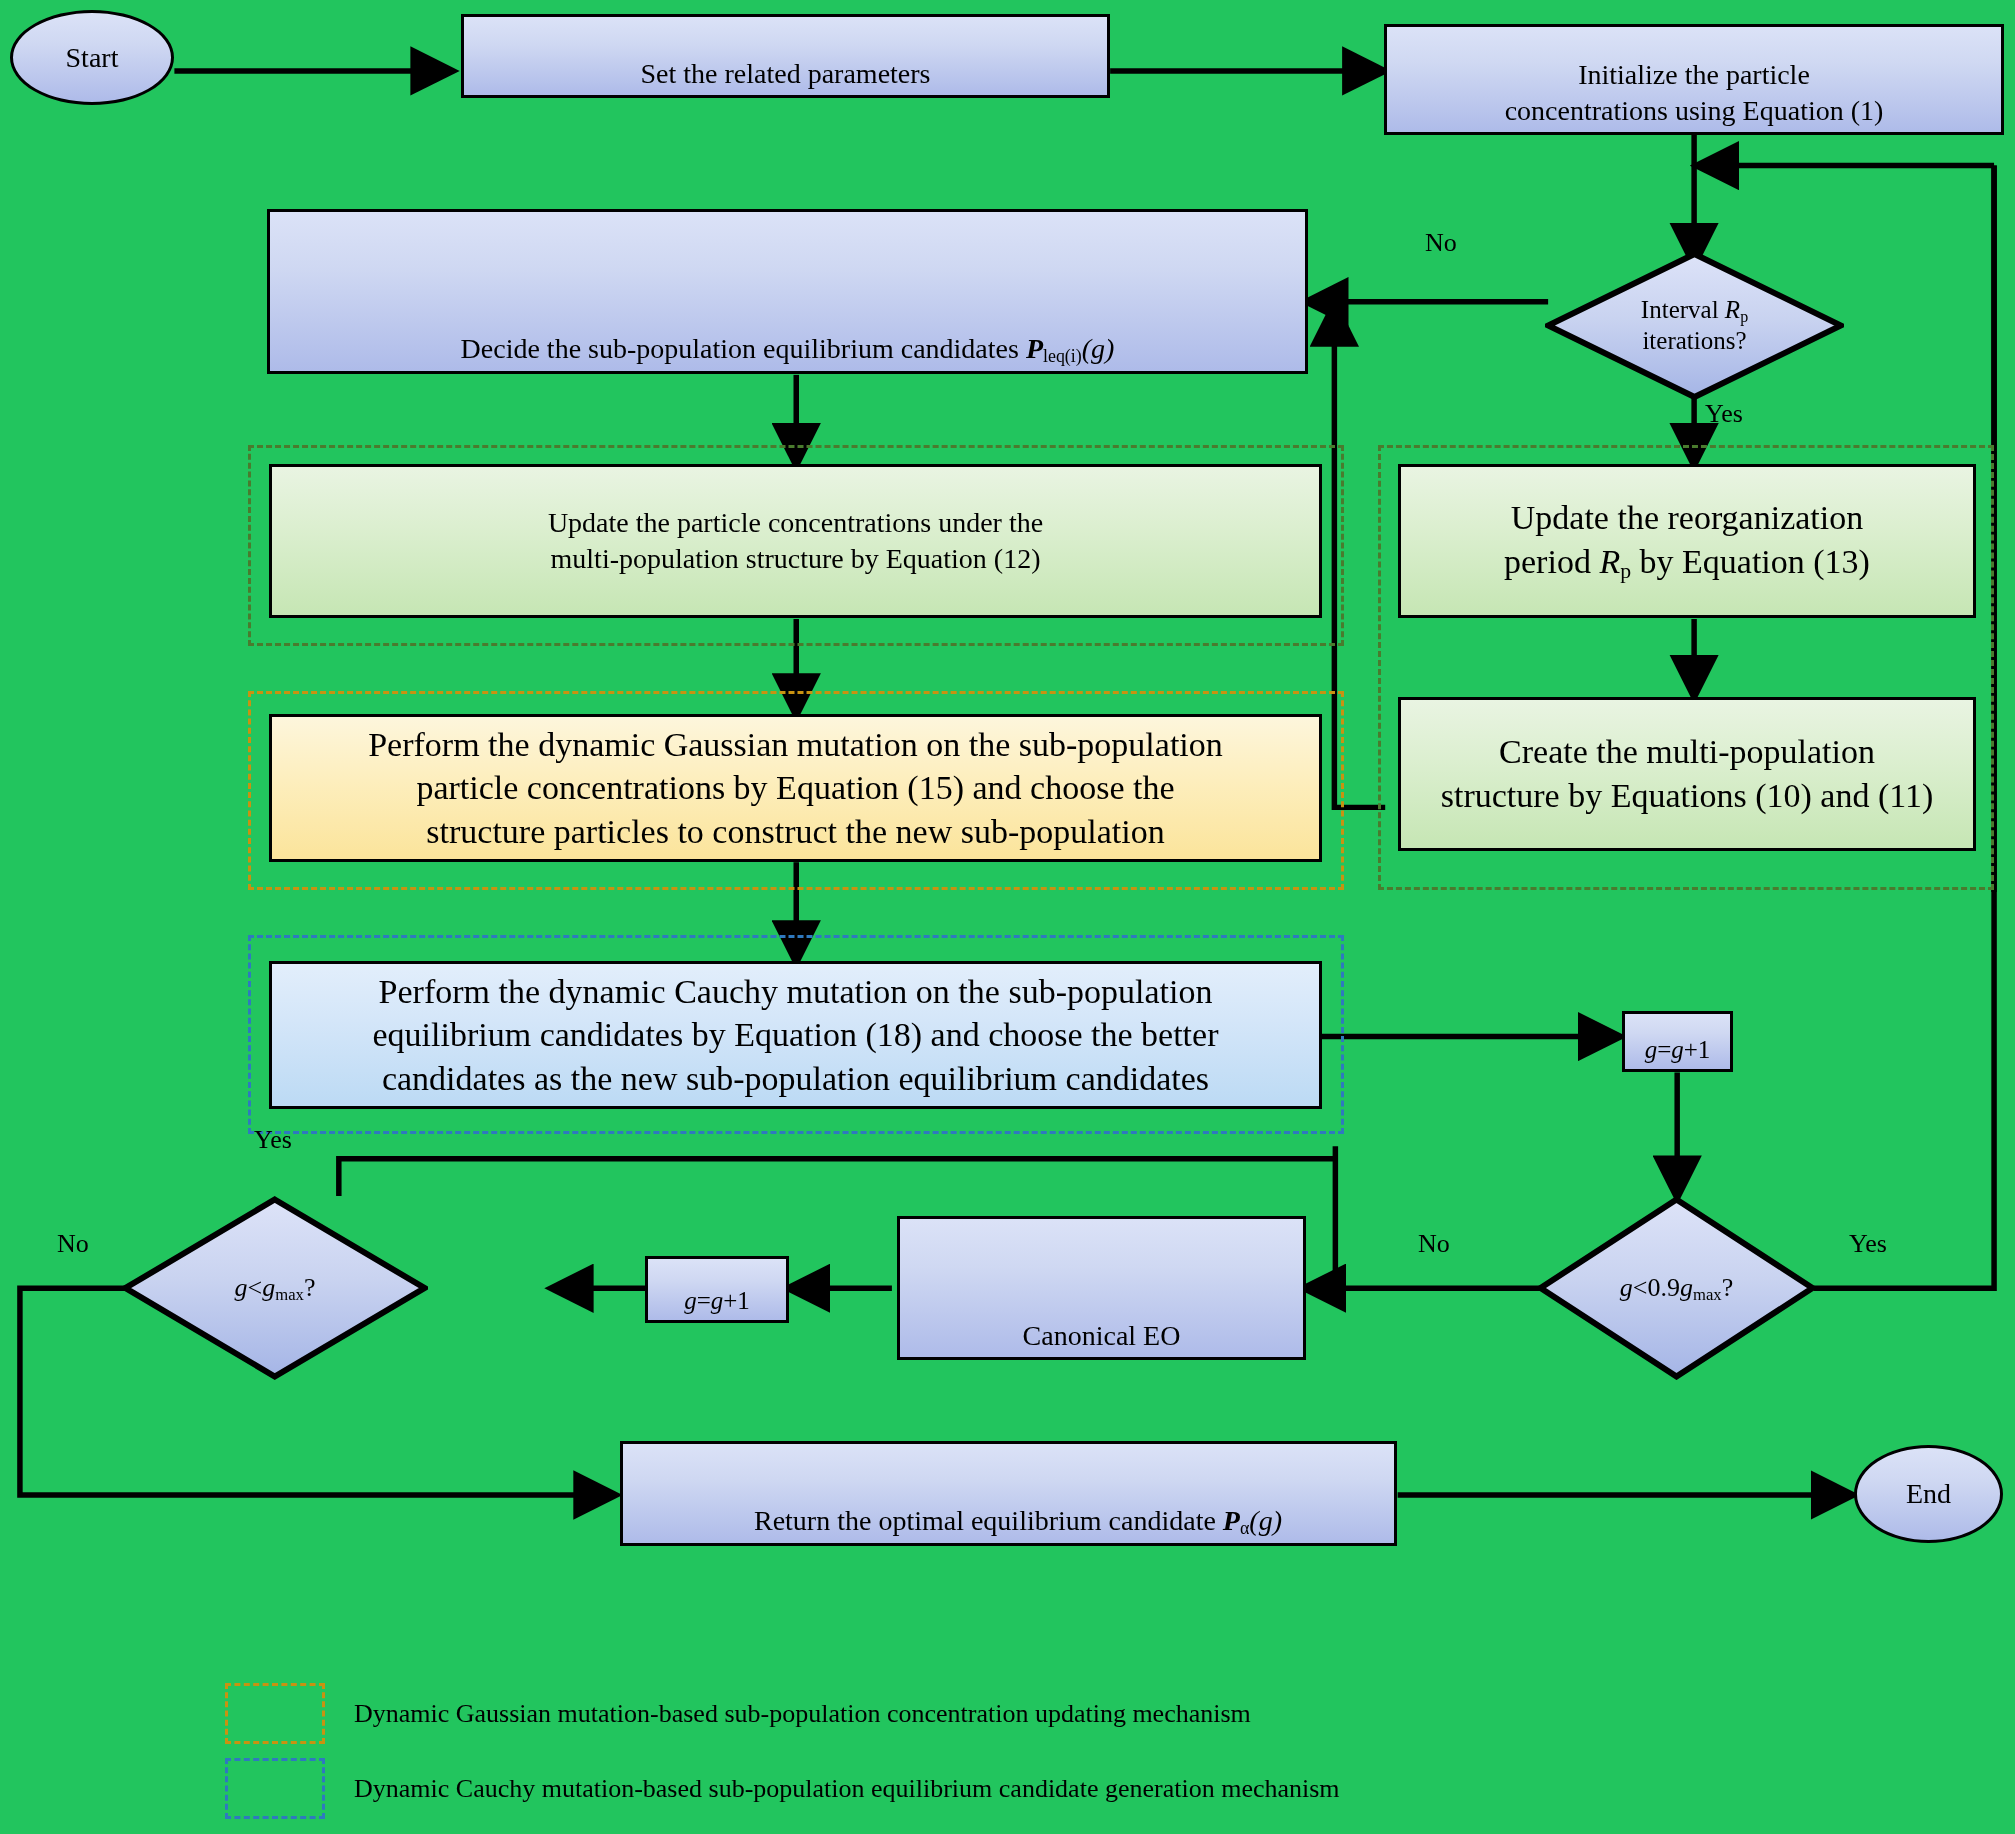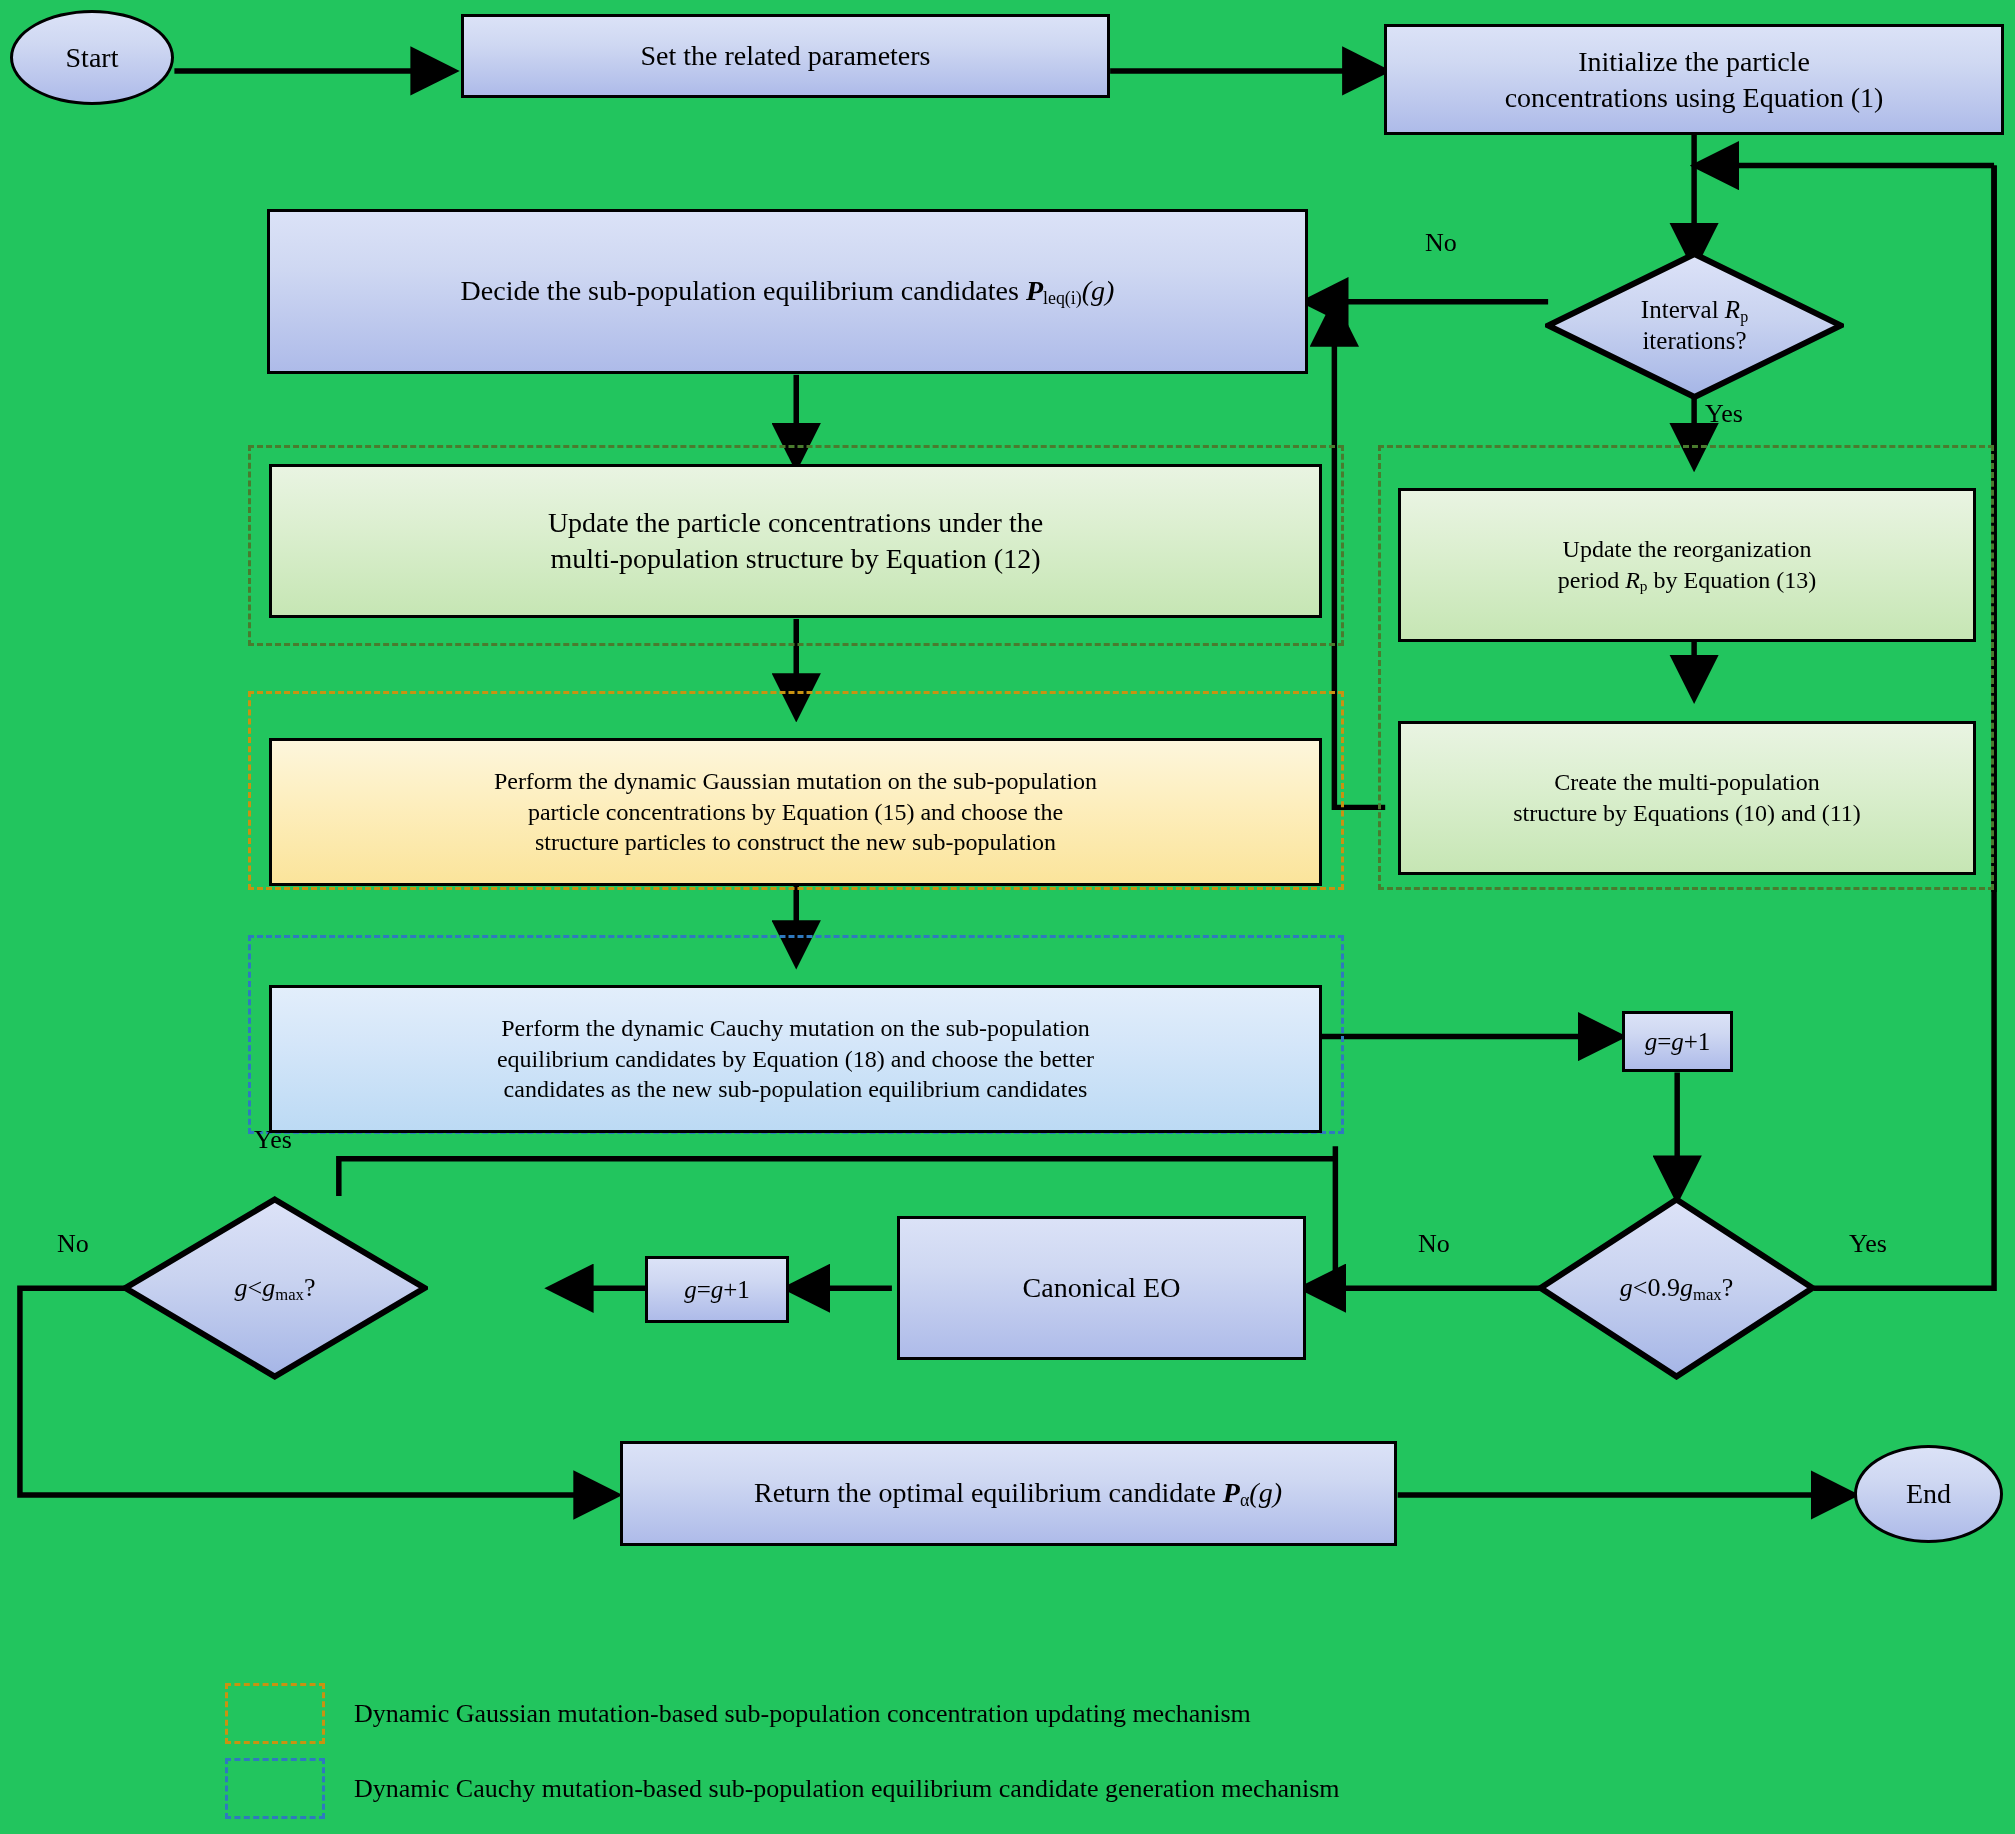--- a/index.html
+++ b/index.html
@@ -2,21 +2,21 @@
 <html style="font-size:8px"><head>
 <meta charset="utf-8">
 <style>
   html,body{margin:0;padding:0;background:#fff;}
   body{font-family:"Liberation Serif", serif;}
   #stage{position:relative;width:2015px;height:1835px;background:#22c55e;overflow:hidden;}
   svg.links{position:absolute;left:0;top:0;width:2015px;height:1835px;pointer-events:none;}
 
   .node{position:absolute;box-sizing:border-box;display:flex;align-items:center;justify-content:center;
         text-align:center;color:#000;line-height:1.28;padding:3px 9px;}
-  .proc{border:3.5px solid #000;background:linear-gradient(180deg,#dbe2f7 0%,#cfd8f2 35%,#aebbe9 100%);}
+  .proc{border:3.5px solid #000;background:linear-gradient(180deg,#dbe2f7 0%,#cfd8f2 35%,#aebbe9 100%);align-items:flex-end;}
   .proc-green{border:3.5px solid #000;background:linear-gradient(180deg,#e9f4e2 0%,#dcefd0 40%,#c6e6b4 100%);}
   .proc-yellow{border:3.5px solid #000;background:linear-gradient(180deg,#fdf6dc 0%,#fdeebd 45%,#fbe49b 100%);}
   .proc-blue2{border:3.5px solid #000;background:linear-gradient(180deg,#e2eefb 0%,#d4e6f9 40%,#bcdaf4 100%);font-family:Liberation Serif, serif;}
   .term{border:3.5px solid #000;border-radius:50%/50%;background:linear-gradient(180deg,#dbe2f7 0%,#cfd8f2 35%,#aebbe9 100%);}
 
   .diamond{position:absolute;display:flex;align-items:center;justify-content:center;text-align:center;}
   .diamond .dshape{position:absolute;left:0;top:0;width:100%;height:100%;}
   .diamond .dlabel{position:relative;z-index:2;line-height:1.22;}
 
   .edgelabel{position:absolute;color:#000;white-space:nowrap;}
@@ -24,21 +24,21 @@
   .grp{position:absolute;box-sizing:border-box;}
   .grp-green{border:3.5px dashed #4a7b2e;}
   .grp-gold{border:3.5px dashed #c89211;}
   .grp-blueD{border:3.5px dashed #2f79bf;}
 
   .legend-row{position:absolute;display:flex;align-items:center;}
   .legend-swatch{box-sizing:border-box;width:100px;height:61px;margin-right:29px;}
   .legend-text{color:#000;white-space:nowrap;}
   .f50{font-size:25px;}
   .f52{font-size:26px;}
-  .f54{font-size:24px;margin-top:24px;}
+  .f54{font-size:34px;}
   .f56{font-size:28px;}
   i.v{font-style:italic;}
   b.v{font-weight:bold;font-style:italic;}
   sub{font-size:0.64em;vertical-align:-0.22em;font-style:normal;}
 </style>
 </head>
 <body>
 
 <div id="stage">
 

